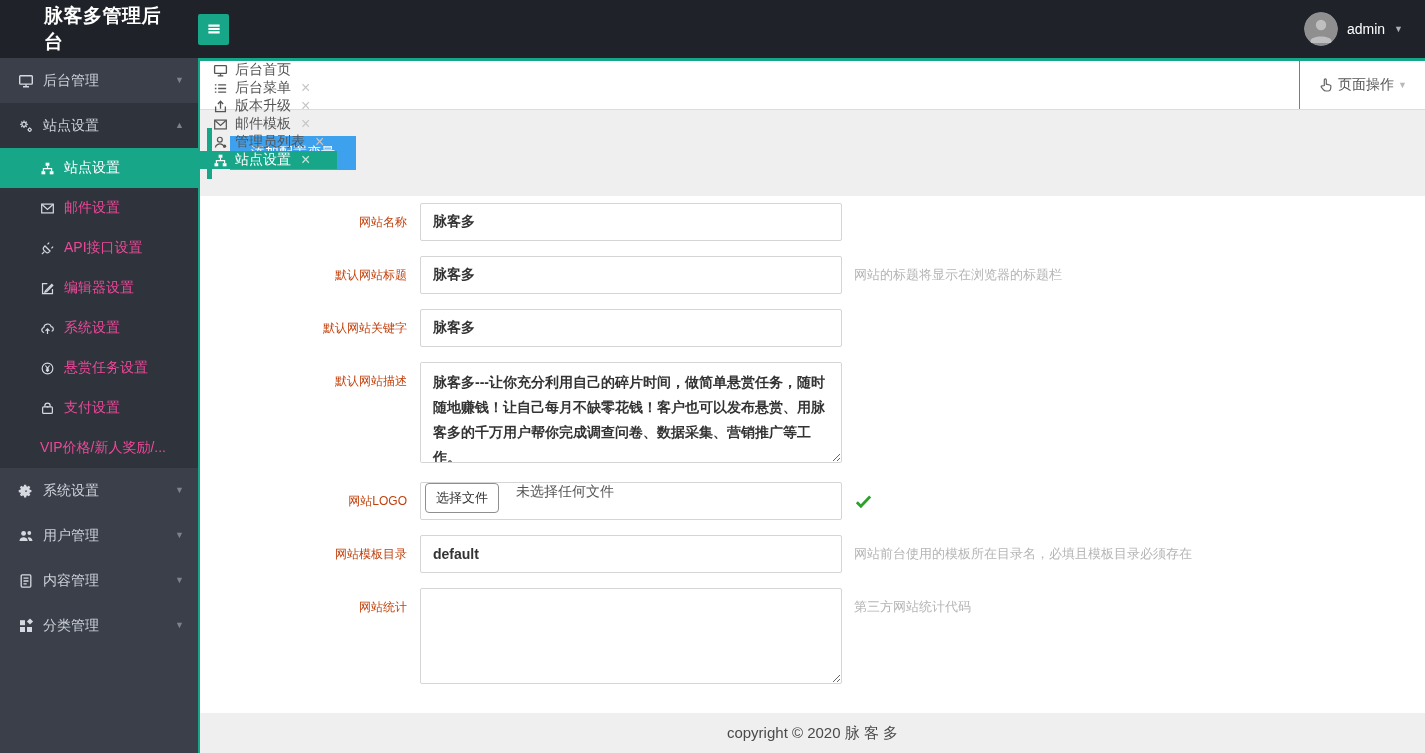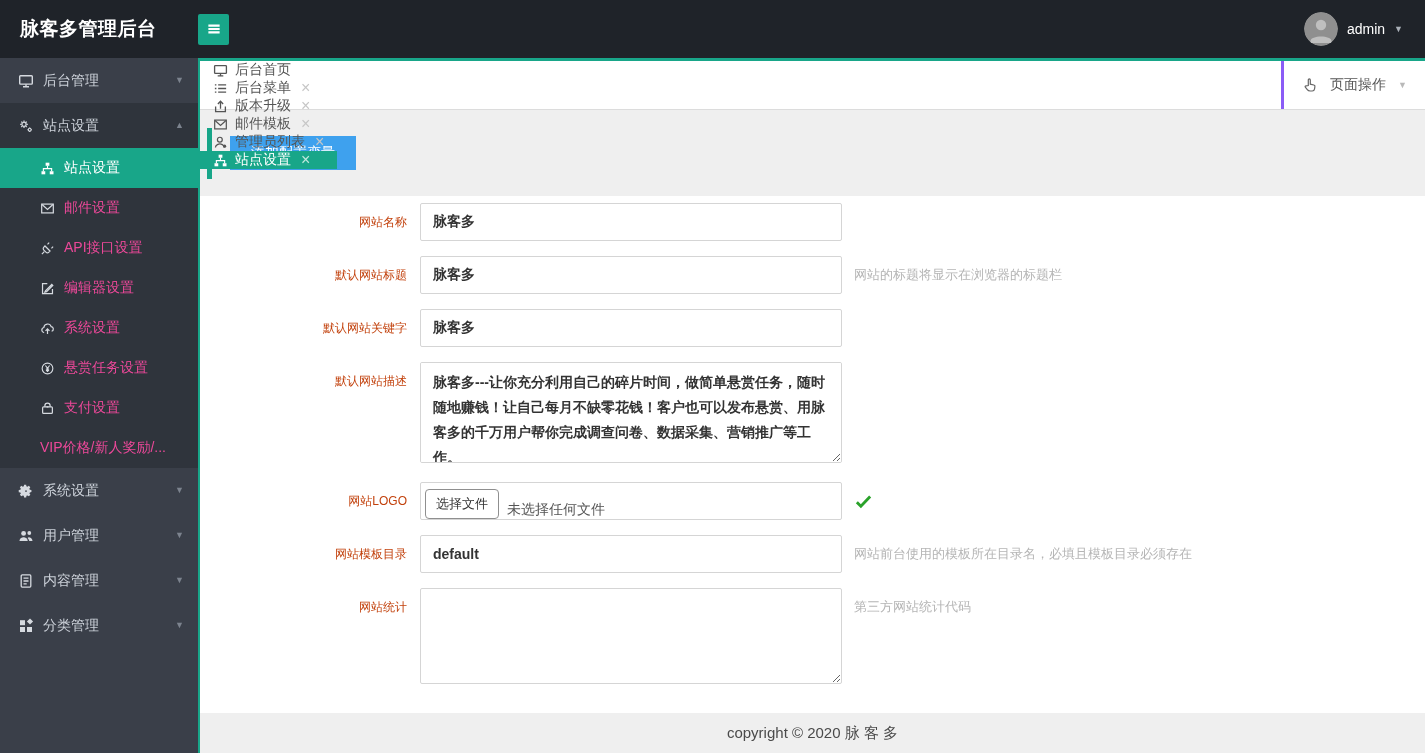--- a/index.html
+++ b/index.html
@@ -3,21 +3,21 @@
 <meta charset="utf-8">
 <style>
   *{margin:0;padding:0;box-sizing:border-box;}
   html,body{width:1425px;height:753px;}
   body{font-family:"Liberation Sans","DejaVu Sans",sans-serif;position:relative;overflow:hidden;background:#fff;}
   .icon{display:inline-flex;flex:none;}
   .icon svg{width:100%;height:100%;display:block;}
 
   
   .header{position:absolute;top:0;left:0;right:0;height:58px;background:#1f2329;display:flex;align-items:center;z-index:5;}
-  .app-title{color:#fff;font-size:19px;font-weight:bold;padding-left:20px;width:170px;letter-spacing:.5px;}
+  .app-title{color:#fff;font-size:19px;font-weight:bold;padding-left:44px;width:170px;letter-spacing:.5px;}
   .hamburger{width:31px;height:31px;background:#18a689;border:none;margin-left:28px;display:flex;align-items:center;justify-content:center;cursor:pointer;border-radius:2px;}
   .hamburger .icon{width:18px;height:18px;color:#fff;}
   .user-menu{margin-left:auto;margin-right:22px;display:flex;align-items:center;gap:9px;color:#fff;font-size:14px;cursor:pointer;}
   .avatar{width:34px;height:34px;border-radius:50%;overflow:hidden;flex:none;}
   .caret{font-size:9px;color:#aab0b8;line-height:1;}
 
   
   .sidebar{position:absolute;top:58px;left:0;bottom:0;width:200px;background:#3a3f49;border-right:2px solid #18a689;z-index:4;}
   .side-item{height:45px;display:flex;align-items:center;padding:0 14px 0 18px;color:#ccd1d9;font-size:14px;cursor:pointer;position:relative;}
   .side-item .icon{width:16px;height:16px;margin-right:9px;color:#d6dae0;}
@@ -30,41 +30,41 @@
 
   
   .tabbar{position:absolute;top:58px;left:200px;right:0;height:52px;background:#fff;border-top:3px solid #18a689;border-bottom:1px solid #dcdcdc;display:flex;z-index:3;}
   .tabs{display:flex;flex-direction:column;}
   .tab{display:flex;align-items:center;padding:0 13px;font-size:14px;color:#555;cursor:pointer;gap:7px;white-space:nowrap;}
   .tab .icon{width:15px;height:15px;color:#555;}
   .tab .close{color:#c6c6c6;font-size:16px;margin-left:3px;line-height:1;}
   .tab.active{background:#18a689;color:#fff;}
   .tab.active .icon{color:#fff;}
   .tab.active .close{color:#c2e8de;}
-  .page-actions{margin-left:auto;border-left:3px solid #8b5cf6;display:flex;align-items:center;padding:0 18px;gap:12px;font-size:14px;color:#555;cursor:pointer;}
+  .page-actions{margin-left:auto;border-left:1px solid #8b5cf6;display:flex;align-items:center;padding:0 18px;gap:4px;font-size:14px;color:#555;cursor:pointer;}
   .page-actions .icon{width:16px;height:16px;color:#666;}
   .page-actions .caret{color:#b9b9b9;}
 
   
   .main{position:absolute;top:110px;left:200px;right:0;bottom:0;background:#fff;overflow:hidden;}
   .graybar{height:86px;background:#efefef;padding-top:18px;}
   .toolbar{margin-left:7px;border-left:5px solid #18a689;padding:8px 0 9px 18px;}
   .btn-blue{background:#3ea1ee;color:#fff;border:none;border-radius:0;height:34px;padding:0 21px;font-size:14px;cursor:pointer;font-family:inherit;}
 
   
   .form{padding-top:7px;}
   .frow{display:flex;align-items:flex-start;margin-bottom:15px;}
   .flabel{width:207px;text-align:right;font-size:12px;color:#c2410c;line-height:38px;flex:none;}
   .ffield{margin-left:13px;width:422px;flex:none;}
   .tinput{width:100%;height:38px;border:1px solid #d5d5d5;border-radius:2px;padding:0 12px;font-size:14px;color:#333;font-family:inherit;background:#fff;outline:none;font-weight:bold;}
   textarea.tinput{padding:7px 12px;line-height:25px;resize:vertical;}
   textarea.ta-desc{height:101px;}
   textarea.ta-stats{height:96px;}
   .fhint{margin-left:12px;font-size:13px;color:#b5b5b5;line-height:38px;white-space:nowrap;}
-  .filebox{width:100%;height:38px;border:1px solid #d5d5d5;border-radius:2px;display:flex;align-items:flex-end;padding:0 10px 0 4px;gap:8px;}
+  .filebox{width:100%;height:38px;border:1px solid #d5d5d5;border-radius:2px;display:flex;align-items:flex-start;padding:0 10px 0 4px;gap:17px;}
   .filebtn{border:1px solid #8f8f8f;background:#fff;border-radius:4px;font-size:13px;color:#333;padding:5px 10px;cursor:pointer;font-family:inherit;}
   .filetext{font-size:14px;color:#555;}
   .fcheck{width:19px;height:19px;margin-left:12px;margin-top:10px;}
 
   
   .footer{position:absolute;left:200px;right:0;bottom:0;height:40px;background:#efefef;display:flex;align-items:center;justify-content:center;font-size:15px;color:#4a4a4a;z-index:2;}
 </style>
 </head>
 <body>
 

